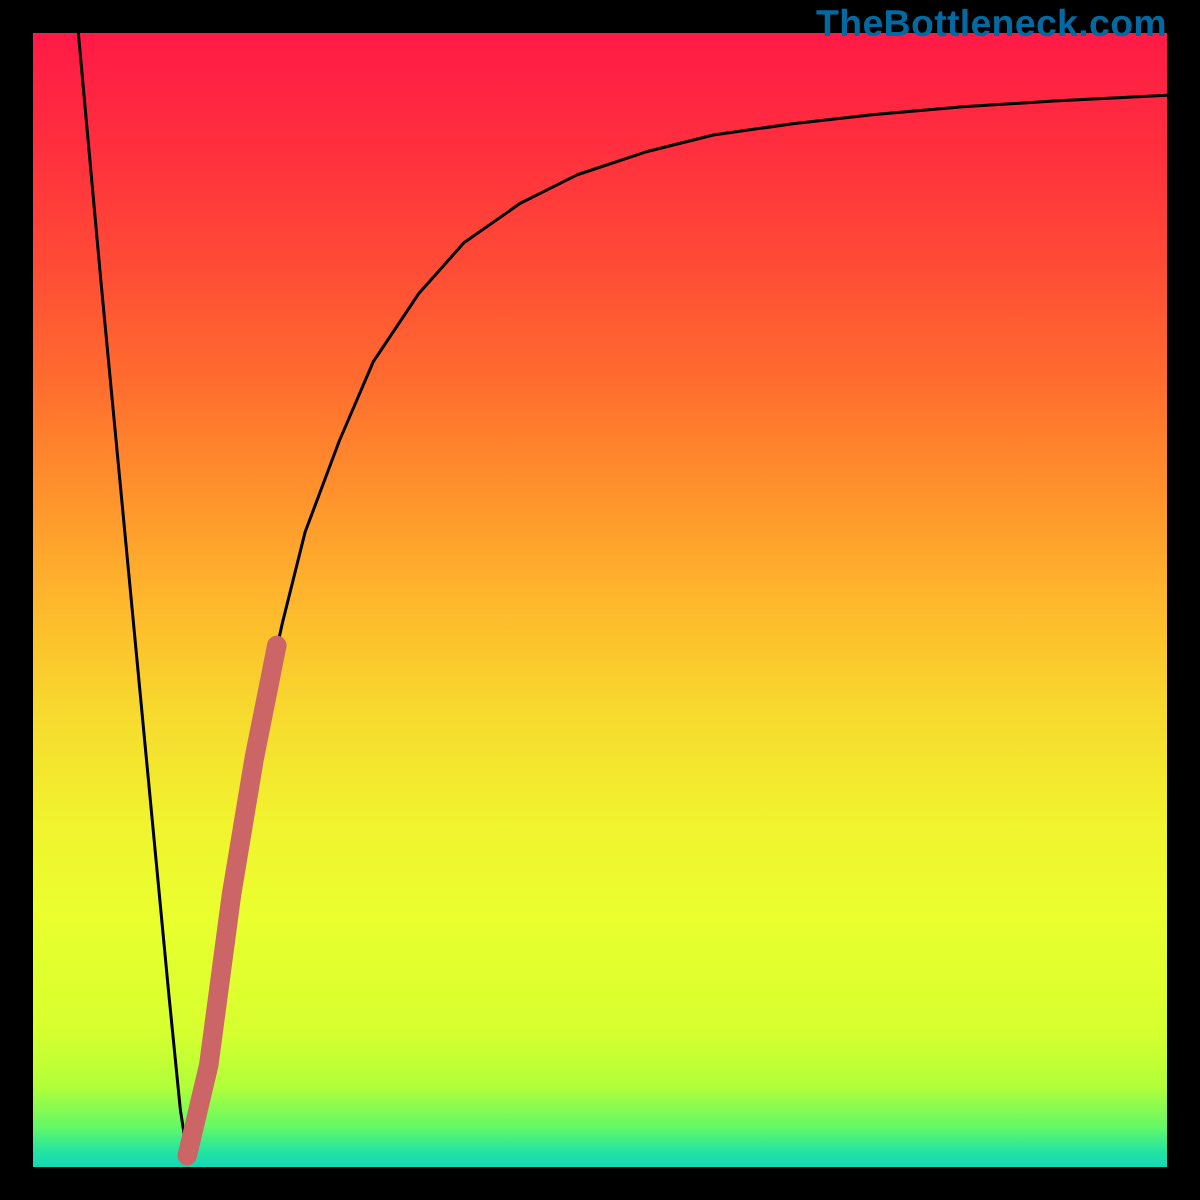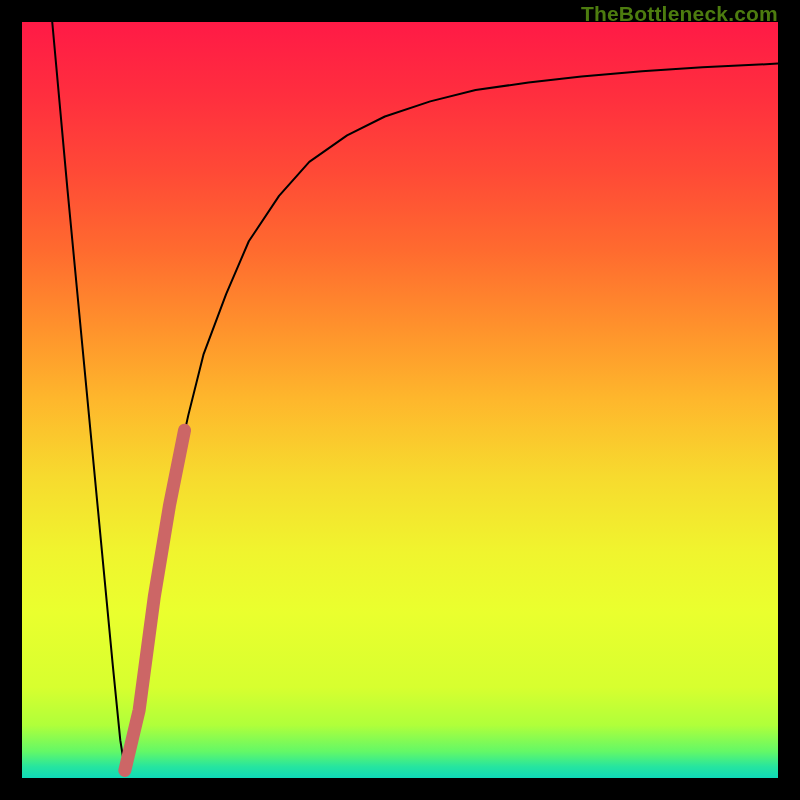--- a/index.html
+++ b/index.html
@@ -23,24 +23,24 @@
     top: 22px;
     left: 22px;
     width: 756px;
     height: 756px;
     overflow: hidden;
   }
   .watermark {
     position: absolute;
     top: 2px;
     right: 22px;
-    color: #4d7c0f;
+    color: #0369a1;
     font-family: Arial, Helvetica, sans-serif;
     font-weight: 600;
-    font-size: 21px;
+    font-size: 25px;
     letter-spacing: 0.2px;
   }
 </style>
 </head>
 <body>
 
 <div class="frame">
   <div class="plot">
     <svg id="chart-svg" width="756" height="756" viewBox="0 0 756 756">
       <defs>

